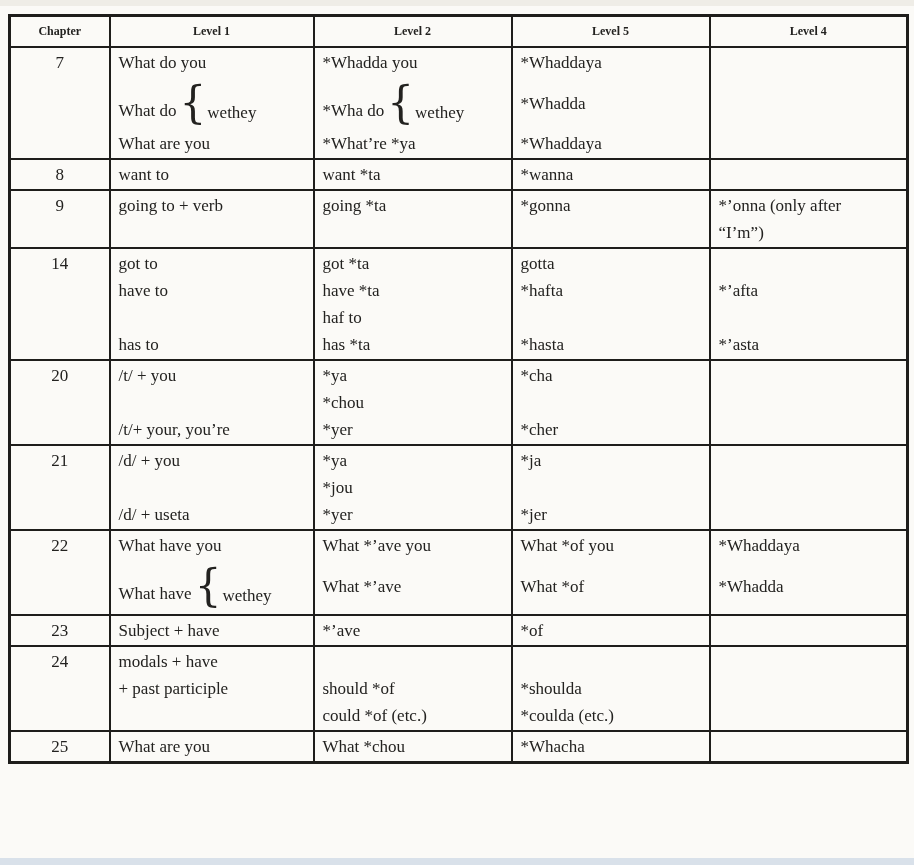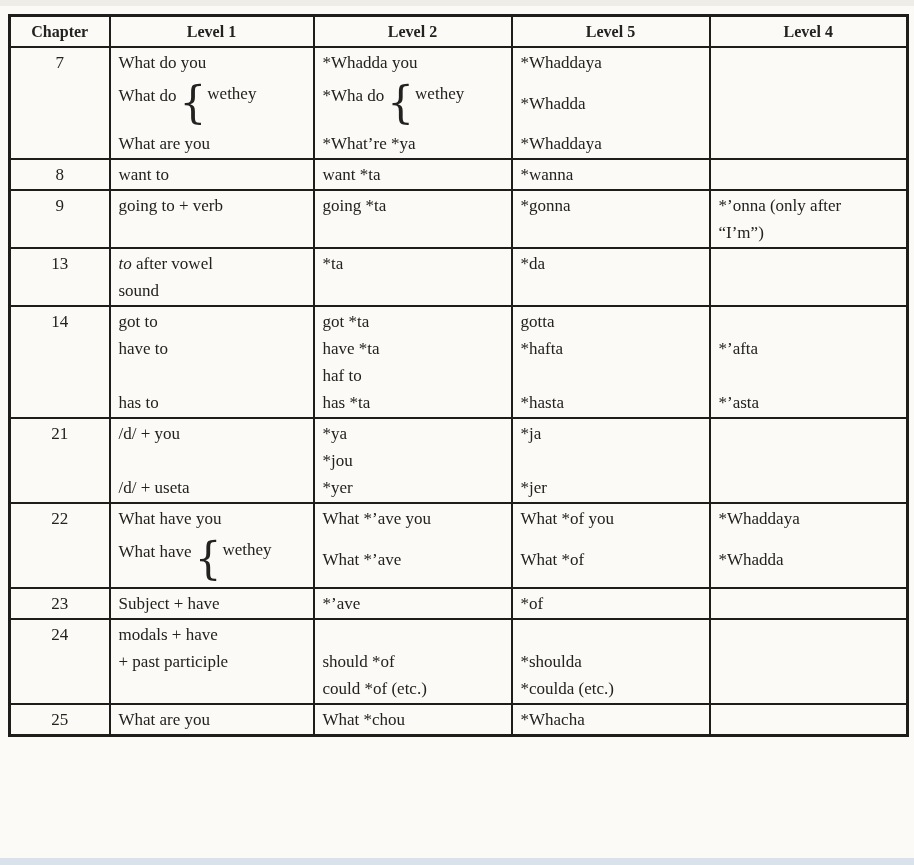--- a/index.html
+++ b/index.html
@@ -32,21 +32,21 @@
   }
   th,td{
     border:2px solid #1e1d1b;
     font-size:17px;
   }
   th{
     font-weight:bold;
     text-align:center;
     height:27px;
     padding:1px 4px;
-    font-size:16px;
+    font-size:12px;
   }
   td{
     vertical-align:top;
     padding:1px 4px 1px 8px;
   }
   td.chapter{
     text-align:center;
     padding:1px 2px;
   }
   .line{
@@ -54,21 +54,21 @@
     line-height:27px;
     white-space:nowrap;
   }
   .line.tall{
     height:54px;
     display:flex;
     align-items:center;
   }
   .brace-group{
     display:inline-flex;
-    align-items:flex-start;
+    align-items:flex-end;
   }
   .brace{
     font-family:"DejaVu Serif", serif;
     font-size:42px;
     line-height:1;
     font-weight:400;
     margin:0 1px 0 3px;
     transform:scaleY(1.08);
   }
   .opts{
@@ -172,36 +172,20 @@
           <td>
             <div class="line">*gonna</div>
           </td>
           <td>
             <div class="line">*’onna (only after</div>
             <div class="line">“I’m”)</div>
           </td>
         </tr>
         <tr>
           <td class="chapter">
-            <div class="line">13</div>
-          </td>
-          <td>
-            <div class="line"><span class="italic">to</span><span> after vowel</span></div>
-            <div class="line">sound</div>
-          </td>
-          <td>
-            <div class="line">*ta</div>
-          </td>
-          <td>
-            <div class="line">*da</div>
-          </td>
-          <td></td>
-        </tr>
-        <tr>
-          <td class="chapter">
             <div class="line">14</div>
           </td>
           <td>
             <div class="line">got to</div>
             <div class="line">have to</div>
             <div class="line">&nbsp;</div>
             <div class="line">has to</div>
           </td>
           <td>
             <div class="line">got *ta</div>
@@ -214,20 +198,41 @@
             <div class="line">*hafta</div>
             <div class="line">&nbsp;</div>
             <div class="line">*hasta</div>
           </td>
           <td>
             <div class="line">&nbsp;</div>
             <div class="line">*’afta</div>
             <div class="line">&nbsp;</div>
             <div class="line">*’asta</div>
           </td>
+        </tr>
+        <tr>
+          <td class="chapter">
+            <div class="line">20</div>
+          </td>
+          <td>
+            <div class="line">/t/ + you</div>
+            <div class="line">&nbsp;</div>
+            <div class="line">/t/+ your, you’re</div>
+          </td>
+          <td>
+            <div class="line">*ya</div>
+            <div class="line">*chou</div>
+            <div class="line">*yer</div>
+          </td>
+          <td>
+            <div class="line">*cha</div>
+            <div class="line">&nbsp;</div>
+            <div class="line">*cher</div>
+          </td>
+          <td></td>
         </tr>
         <tr>
           <td class="chapter">
             <div class="line">21</div>
           </td>
           <td>
             <div class="line">/d/ + you</div>
             <div class="line">&nbsp;</div>
             <div class="line">/d/ + useta</div>
           </td>

